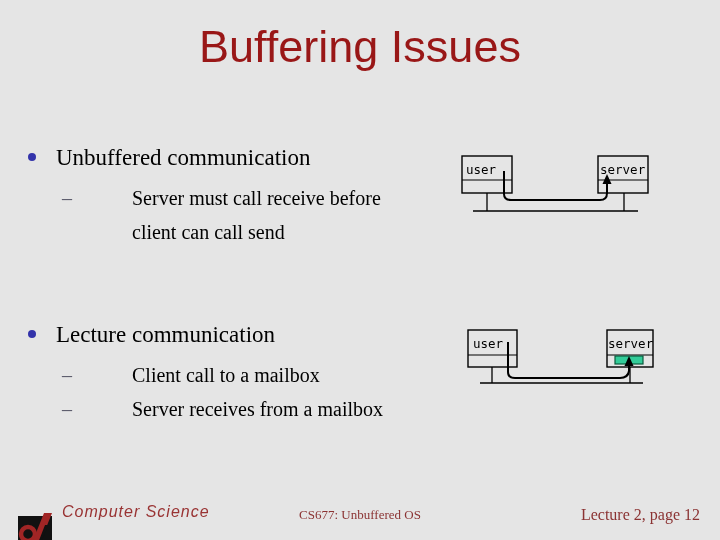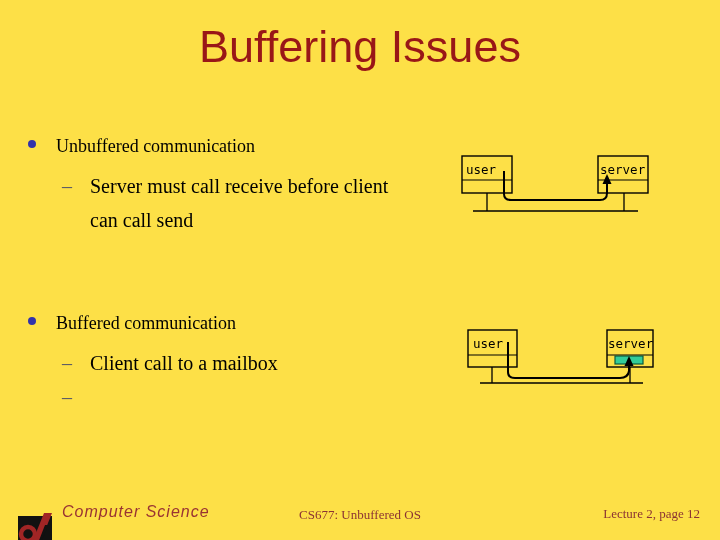--- a/index.html
+++ b/index.html
@@ -1,57 +1,57 @@
 <!DOCTYPE html>
 <html><head>
 <meta charset="utf-8">
 <style>
   html,body{margin:0;padding:0;background:#fff;}
   #slide{
-    position:relative;width:720px;height:540px;background:#fde047;
+    position:relative;width:720px;height:540px;background:#e5e5e5;
     overflow:hidden;font-family:"Liberation Serif",serif;color:#000;
   }
   
   .title{
     position:absolute;top:22px;left:0;width:100%;text-align:center;
     font-family:"Liberation Sans",sans-serif;font-size:45px;line-height:1.1;
     color:#991717;letter-spacing:0px;
   }
   
   .bullet-group{position:absolute;left:28px;width:392px;}
-  .bullet-line{font-size:18px;line-height:30px;white-space:nowrap;}
+  .bullet-line{font-size:23px;line-height:30px;white-space:nowrap;margin-top:12px;}
   .dot{
     display:inline-block;width:8px;height:8px;border-radius:50%;
     background:#3333aa;margin-right:20px;position:relative;top:-4px;
   }
   .sub{display:flex;margin-top:8px;font-size:20px;line-height:34px;padding-left:34px;}
   .sub + .sub{margin-top:0;}
   .dash{width:28px;flex:0 0 28px;color:#555566;}
-  .sub-text{flex:1;}
+  .sub-text{flex:1;margin-left:42px;}
   
   .diagram{position:absolute;}
   .diagram svg{display:block;}
   .dlabel{
     font-family:"DejaVu Sans Mono","Liberation Mono",monospace;
     font-size:12.5px;fill:#000;
   }
   
   .footer-logo{position:absolute;left:18px;top:512px;}
   .footer-dept{
     position:absolute;left:62px;top:503px;
     font-family:"Liberation Sans",sans-serif;font-style:italic;
     font-size:16px;color:#993333;letter-spacing:1px;
   }
   .footer-course{
     position:absolute;left:0;right:0;top:507px;text-align:center;
     font-size:13px;color:#8b3333;
   }
   .footer-page{
     position:absolute;right:20px;top:506px;text-align:right;
-    font-size:13px;color:#8b3333;
+    font-size:16px;color:#8b3333;
   }
 </style>
 </head>
 <body>
 
 <div id="slide">
 
   <div class="title">Buffering Issues</div>
 
   <div class="bullet-group" style="top:131px;">
@@ -59,28 +59,29 @@
       <span class="dot"></span><span>Unbuffered communication</span>
     </div>
     <div class="sub">
       <span class="dash">–</span>
       <span class="sub-text">Server must call receive before client can call send</span>
     </div>
   </div>
 
   <div class="bullet-group" style="top:308px;">
     <div class="bullet-line">
-      <span class="dot"></span><span>Buffered communication</span>
+      <span class="dot"></span><span>Lecture communication</span>
     </div>
     <div class="sub">
       <span class="dash">–</span>
       <span class="sub-text">Client call to a mailbox</span>
     </div>
     <div class="sub">
       <span class="dash">–</span>
+      <span class="sub-text">Server receives from a mailbox</span>
     </div>
   </div>
 
   <div class="diagram" style="left:455px;top:150px;">
     <svg width="210" height="65" viewBox="0 0 210 65">
 
       <rect x="7" y="6" width="50" height="37" fill="none" stroke="#000" stroke-width="1.4"></rect>
       <line x1="7" y1="30" x2="57" y2="30" stroke="#000" stroke-width="1.2"></line>
       <text x="11" y="24" class="dlabel">user</text>
 

